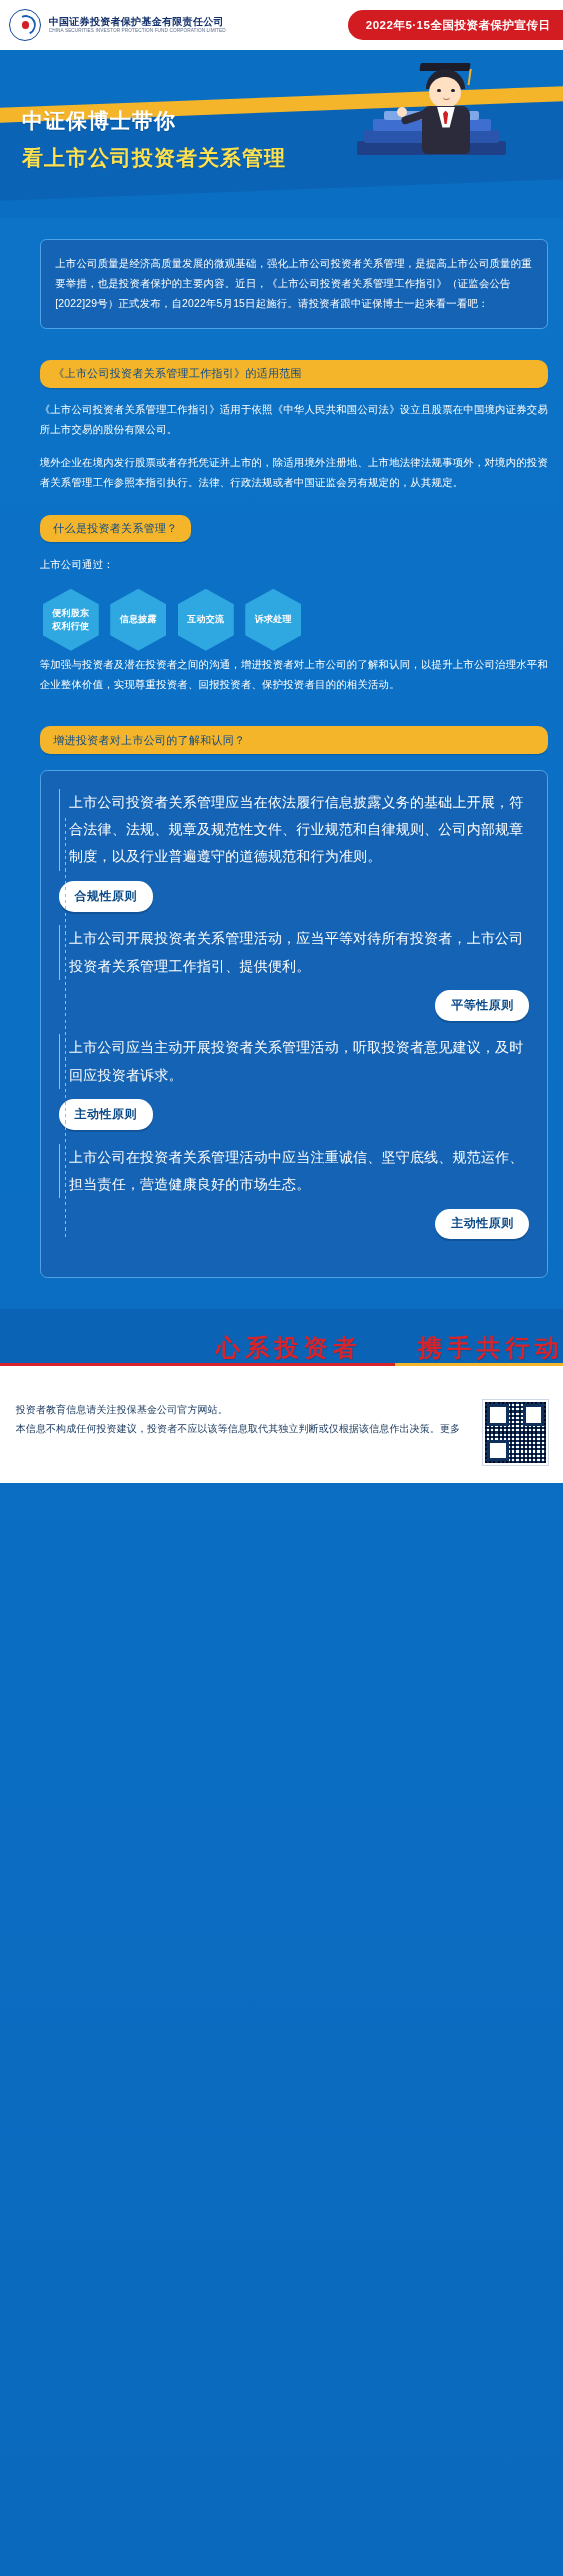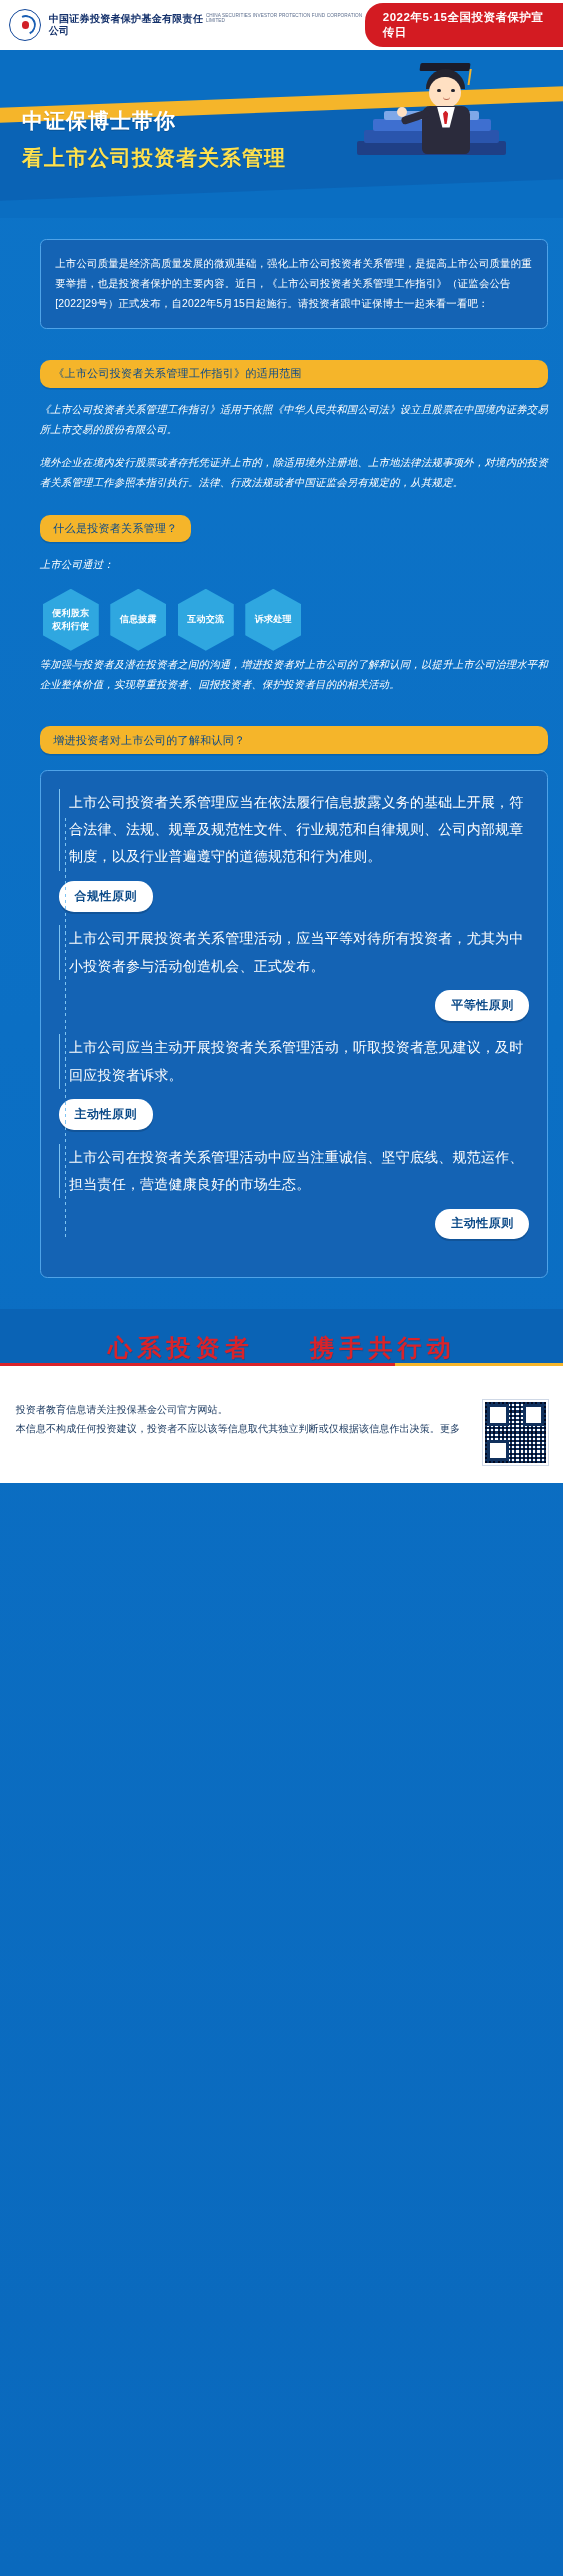--- a/index.html
+++ b/index.html
@@ -47,21 +47,21 @@
     border-bottom-color:transparent;
     transform:rotate(20deg);
   }
   .brand-logo:after{
     content:"";
     position:absolute;
     width:7.3px;height:7.3px;
     background:#d11f26;
     border-radius:50%;
   }
-  .brand-text{display:flex;line-height:1.25;}
+  .brand-text{display:flex;flex-direction:column;line-height:1.25;}
   .brand-cn{font-size:10px;color:#14316b;font-weight:bold;letter-spacing:0.3px;}
   .brand-en{font-size:4.7px;color:#5a6c8c;letter-spacing:0.1px;}
   .topbar-right{
     background:#d31b22;
     color:#ffffff;
     font-size:11.5px;
     font-weight:bold;
     padding:7.3px 13.6px 7.3px 18px;
     border-top-left-radius:18px;
     border-bottom-left-radius:18px;
@@ -177,21 +177,21 @@
     font-size:11px;
     font-weight:normal;
     padding:6.3px 13.6px;
     border-radius:10px;
     letter-spacing:0.3px;
     box-shadow:0 1.6px 0 rgba(0,0,0,.12);
   }
   .ribbon.wide{display:block;}
 
   .plain-text{
-    color:#ffffff;font-size:10.4px;line-height:1.95;letter-spacing:0.2px;font-style:italic;
+    color:#ffffff;font-size:10.4px;line-height:1.95;letter-spacing:0.2px;
   }
   .plain-text p{margin:0 0 12.5px 0;}
   .plain-text p:last-child{margin-bottom:0;}
 
   
   .hex-row{
     display:flex;gap:11.5px;justify-content:flex-start;margin:13.6px 0 4.2px 3.1px;
   }
   .hex{
     width:56px;height:62px;
@@ -237,21 +237,21 @@
   .dotline{
     position:absolute;left:24px;top:47px;bottom:37px;width:1px;
     background:repeating-linear-gradient(180deg,#7fc4f2 0 3.1px,transparent 3.1px 6.3px);
   }
 
   
   .footer-banner{
     position:relative;
     height:78px;
     background:#0a63b5;
-    display:flex;align-items:center;justify-content:center;
+    display:flex;align-items:center;justify-content:flex-end;
     overflow:hidden;
   }
   .fb-calli{
     color:#d9232a;
     font-size:24px;
     font-weight:bold;
     letter-spacing:5.2px;
     font-family:"Liberation Serif","DejaVu Serif",serif;
     text-shadow:0.5px 0.5px 0 rgba(0,0,0,.15);
     white-space:nowrap;
@@ -400,21 +400,21 @@
     <div class="spacer-30"></div>
 
     <div class="principles">
       <div class="dotline"></div>
 
       <div class="pbody">上市公司投资者关系管理应当在依法履行信息披露义务的基础上开展，符合法律、法规、规章及规范性文件、行业规范和自律规则、公司内部规章制度，以及行业普遍遵守的道德规范和行为准则。</div>
       <div class="tagwrap">
         <span class="tag">合规性原则</span>
       </div>
 
-      <div class="pbody">上市公司开展投资者关系管理活动，应当平等对待所有投资者，尤其为中小投资者参与活动创造机会、正式发布。</div>
+      <div class="pbody">上市公司开展投资者关系管理活动，应当平等对待所有投资者，上市公司投资者关系管理工作指引、提供便利。</div>
       <div class="tagwrap right">
         <span class="tag">平等性原则</span>
       </div>
 
       <div class="pbody">上市公司应当主动开展投资者关系管理活动，听取投资者意见建议，及时回应投资者诉求。</div>
       <div class="tagwrap">
         <span class="tag">主动性原则</span>
       </div>
 
       <div class="pbody">上市公司在投资者关系管理活动中应当注重诚信、坚守底线、规范运作、担当责任，营造健康良好的市场生态。</div>

